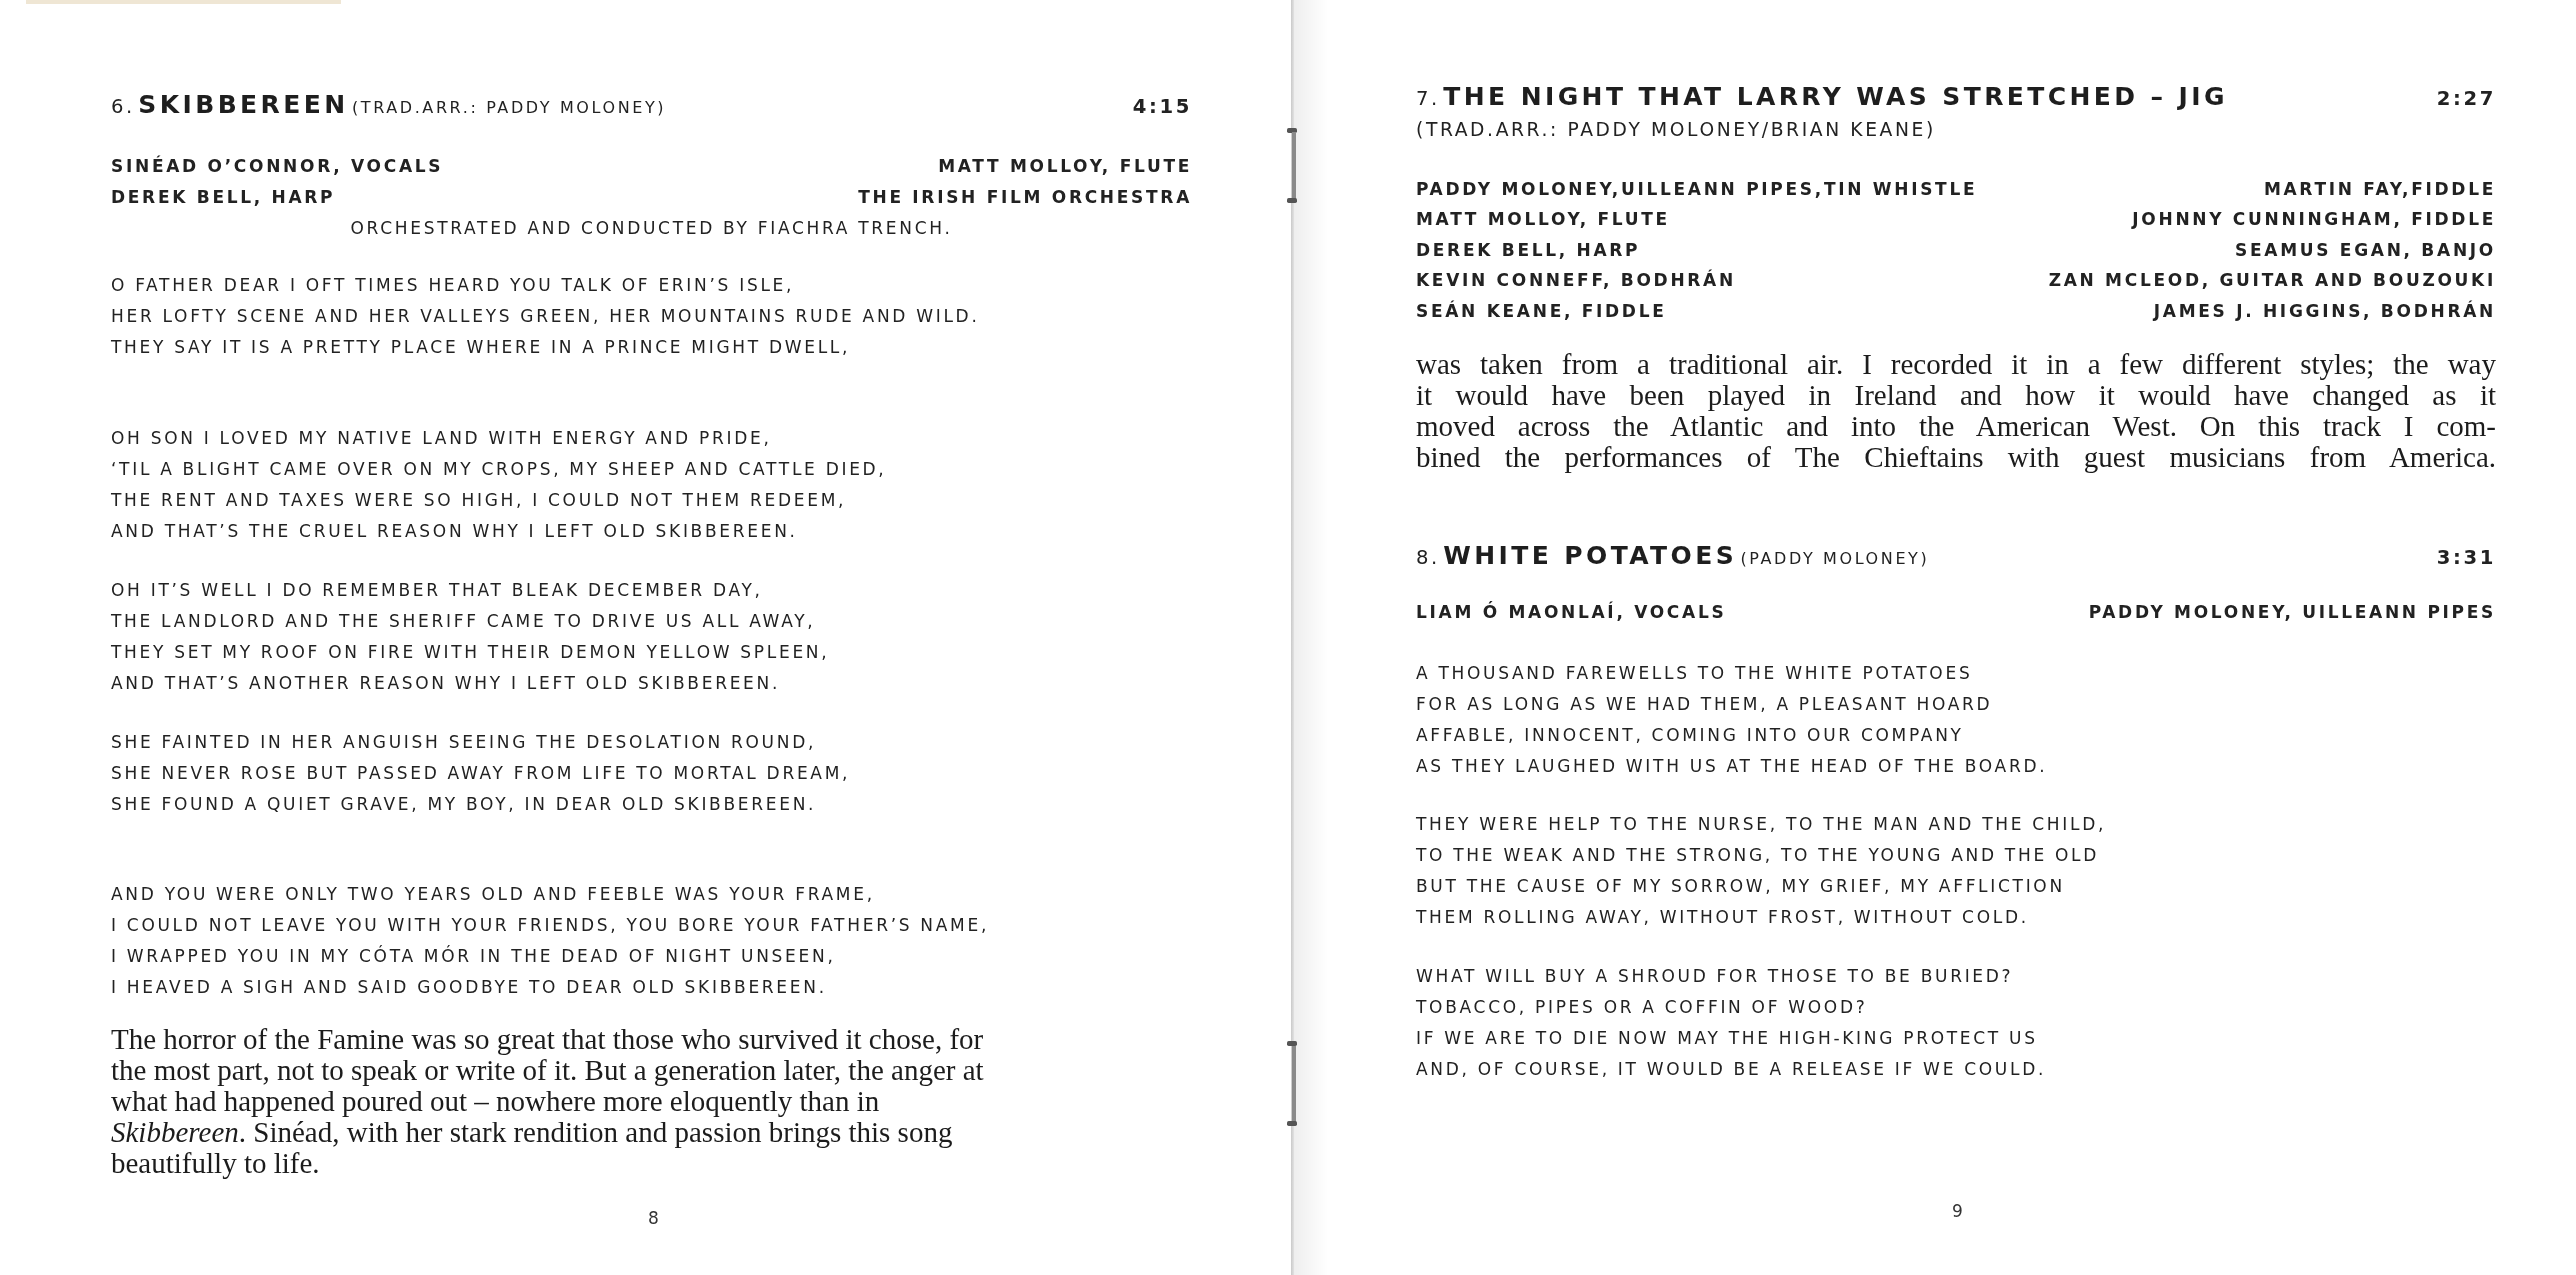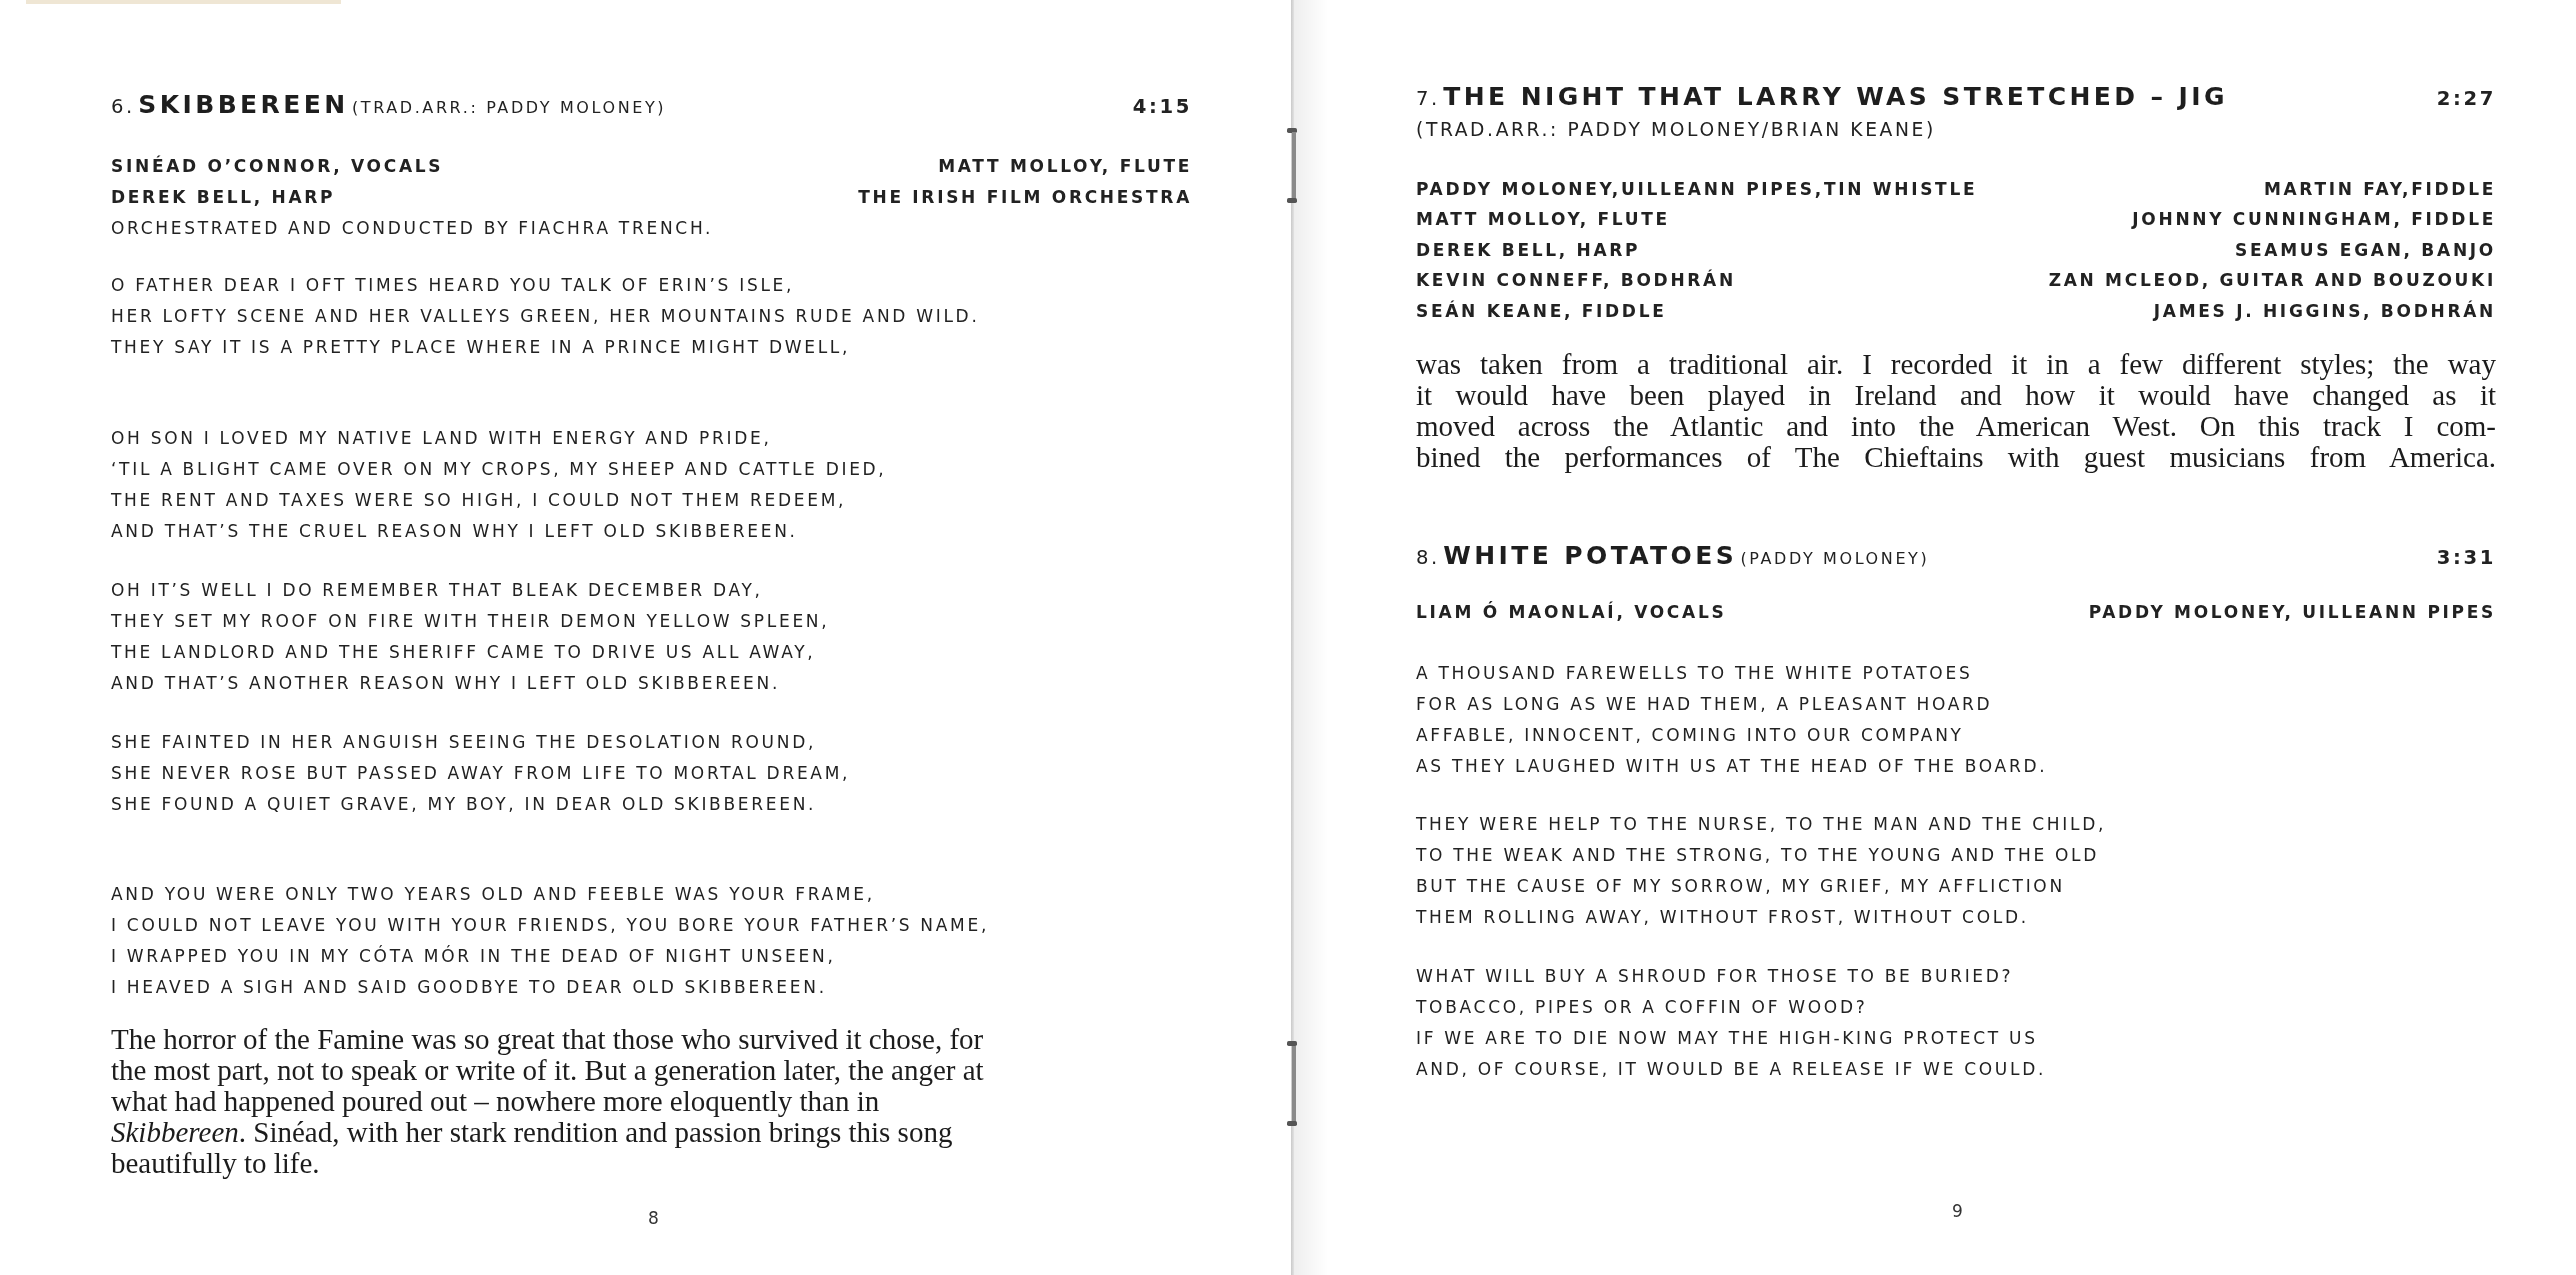--- a/index.html
+++ b/index.html
@@ -18,21 +18,21 @@
   .caps { font-family:"DejaVu Sans", sans-serif; text-transform:uppercase; font-size:17px; letter-spacing:2.7px; color:#222; white-space:nowrap; }
   .abs { position:absolute; }
 
   .track-head { position:absolute; left:0; right:0; display:flex; align-items:baseline; justify-content:space-between; }
   .track-num { font-family:"DejaVu Sans", sans-serif; font-size:19.6px; letter-spacing:2.6px; color:#222; }
   .track-title { font-family:"DejaVu Sans", sans-serif; font-size:25px; font-weight:bold; letter-spacing:3.4px; color:#1e1e1e; }
   .track-arr { font-family:"DejaVu Sans", sans-serif; font-size:16px; letter-spacing:2.6px; color:#222; }
   .track-time { font-family:"DejaVu Sans", sans-serif; font-size:19.6px; font-weight:bold; letter-spacing:2.6px; color:#222; }
 
   .credit-row { position:absolute; left:0; right:0; display:flex; justify-content:space-between;font-weight:bold; }
-  .centered { position:absolute; left:0; right:0; }
+  .centered { position:absolute; left:0; right:0; text-align:center; }
 
   .verse { position:absolute; left:0; }
   .verse .line { height:31px; line-height:31px; }
 
   .prose { position:absolute; left:0; right:0; font-family:"Liberation Serif", serif; font-size:29px; line-height:31px; color:#1c1c1c; }
   .prose.justify { text-align:justify; text-align-last:justify; }
   .prose .line { display:block; white-space:nowrap; }
   .prose.justify .line { text-align:justify; text-align-last:justify; white-space:normal; }
   .it { font-style:italic; }
 
@@ -78,22 +78,22 @@
       <div class="line">THEY SAY IT IS A PRETTY PLACE WHERE IN A PRINCE MIGHT DWELL,</div>
     </div>
     <div class="verse caps" style="top:423px">
       <div class="line">OH SON I LOVED MY NATIVE LAND WITH ENERGY AND PRIDE,</div>
       <div class="line">‘TIL A BLIGHT CAME OVER ON MY CROPS, MY SHEEP AND CATTLE DIED,</div>
       <div class="line">THE RENT AND TAXES WERE SO HIGH, I COULD NOT THEM REDEEM,</div>
       <div class="line">AND THAT’S THE CRUEL REASON WHY I LEFT OLD SKIBBEREEN.</div>
     </div>
     <div class="verse caps" style="top:575px">
       <div class="line">OH IT’S WELL I DO REMEMBER THAT BLEAK DECEMBER DAY,</div>
+      <div class="line">THE LANDLORD AND THE SHERIFF CAME TO DRIVE US ALL AWAY,</div>
       <div class="line">THEY SET MY ROOF ON FIRE WITH THEIR DEMON YELLOW SPLEEN,</div>
-      <div class="line">THE LANDLORD AND THE SHERIFF CAME TO DRIVE US ALL AWAY,</div>
       <div class="line">AND THAT’S ANOTHER REASON WHY I LEFT OLD SKIBBEREEN.</div>
     </div>
     <div class="verse caps" style="top:727px">
       <div class="line">SHE FAINTED IN HER ANGUISH SEEING THE DESOLATION ROUND,</div>
       <div class="line">SHE NEVER ROSE BUT PASSED AWAY FROM LIFE TO MORTAL DREAM,</div>
       <div class="line">SHE FOUND A QUIET GRAVE, MY BOY, IN DEAR OLD SKIBBEREEN.</div>
     </div>
     <div class="verse caps" style="top:879px">
       <div class="line">AND YOU WERE ONLY TWO YEARS OLD AND FEEBLE WAS YOUR FRAME,</div>
       <div class="line">I COULD NOT LEAVE YOU WITH YOUR FRIENDS, YOU BORE YOUR FATHER’S NAME,</div>

